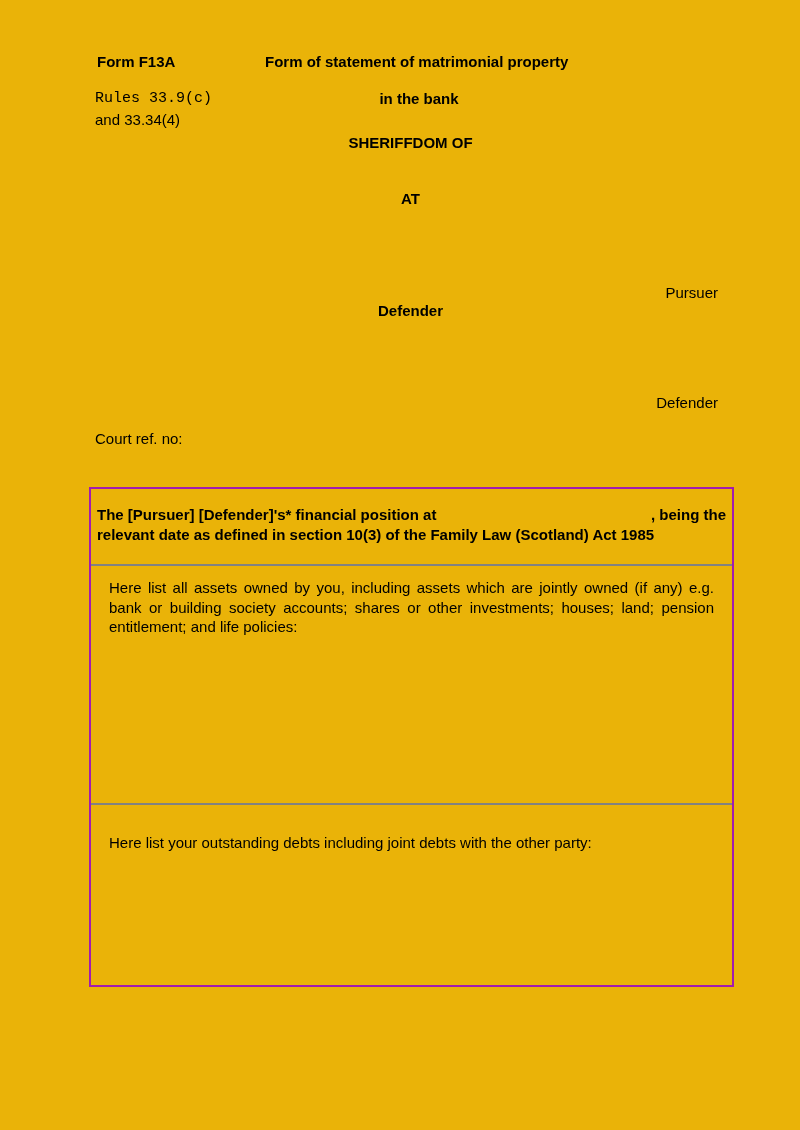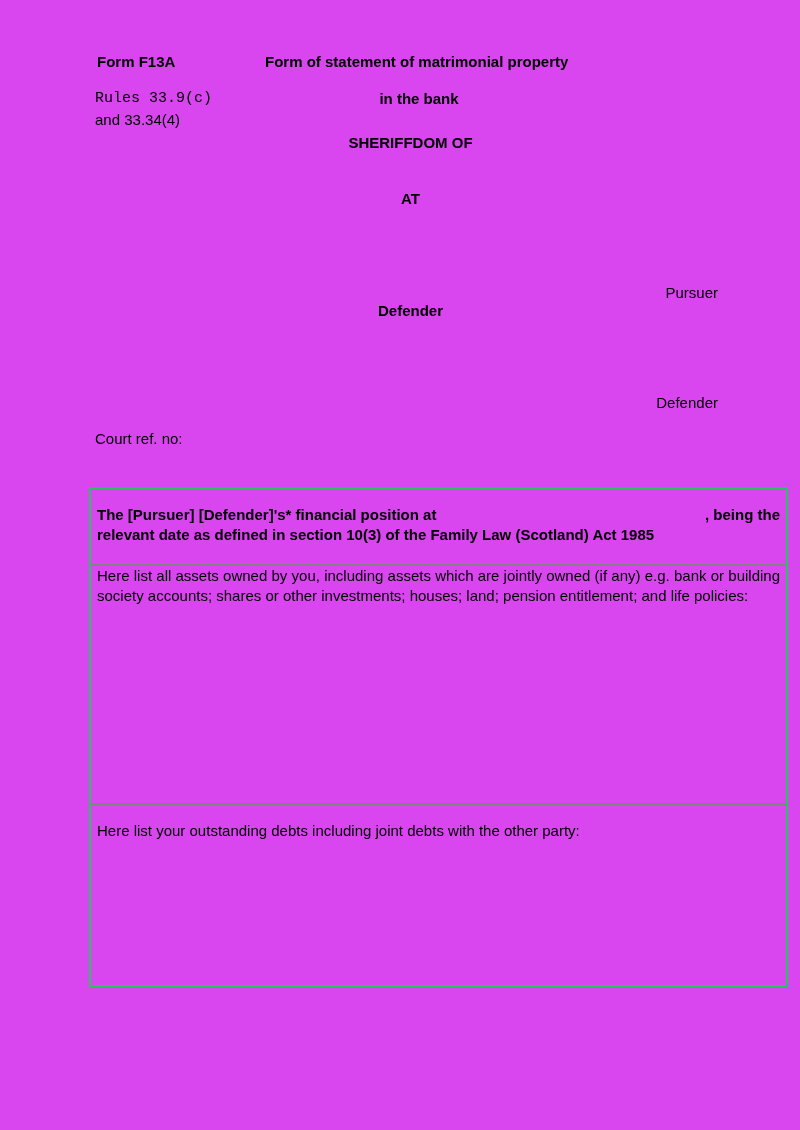--- a/index.html
+++ b/index.html
@@ -4,21 +4,21 @@
 <style>
   html, body {
     margin: 0;
     padding: 0;
     background: #ffffff;
   }
   .page {
     position: relative;
     width: 800px;
     height: 1130px;
-    background: #d946ef;
+    background: #eab308;
     font-family: "Liberation Sans", sans-serif;
     font-size: 15px;
     color: #000000;
     overflow: hidden;
   }
   .abs {
     position: absolute;
     line-height: 21px;
     white-space: nowrap;
   }
@@ -33,23 +33,23 @@
     left: 87px;
     width: 631px;
     text-align: right;
   }
   .shift-right { padding-left: 17px; box-sizing: border-box; }
 
   .statement-box {
     position: absolute;
     left: 89px;
     top: 487px;
-    width: 699px;
+    width: 645px;
     height: 500px;
-    border: 2px solid #22c55e;
+    border: 2px solid #a21caf;
     box-sizing: border-box;
   }
   .box-section {
     box-sizing: border-box;
     padding: 0 6px;
     display: flex;
     flex-direction: column;
   }
   .box-header {
     height: 75px;
@@ -68,21 +68,21 @@
   .box-assets {
     height: 239px;
     border-top: 2px solid #828282;
   }
   .box-debts {
     height: 182px;
     border-top: 2px solid #828282;
     padding-top: 16px;
   }
   .box-section p {
-    margin: 0;
+    margin: 12px;
     line-height: 19.5px;
     text-align: justify;
   }
   .fill-area {
     flex: 1;
   }
 </style>
 </head>
 <body>
 

